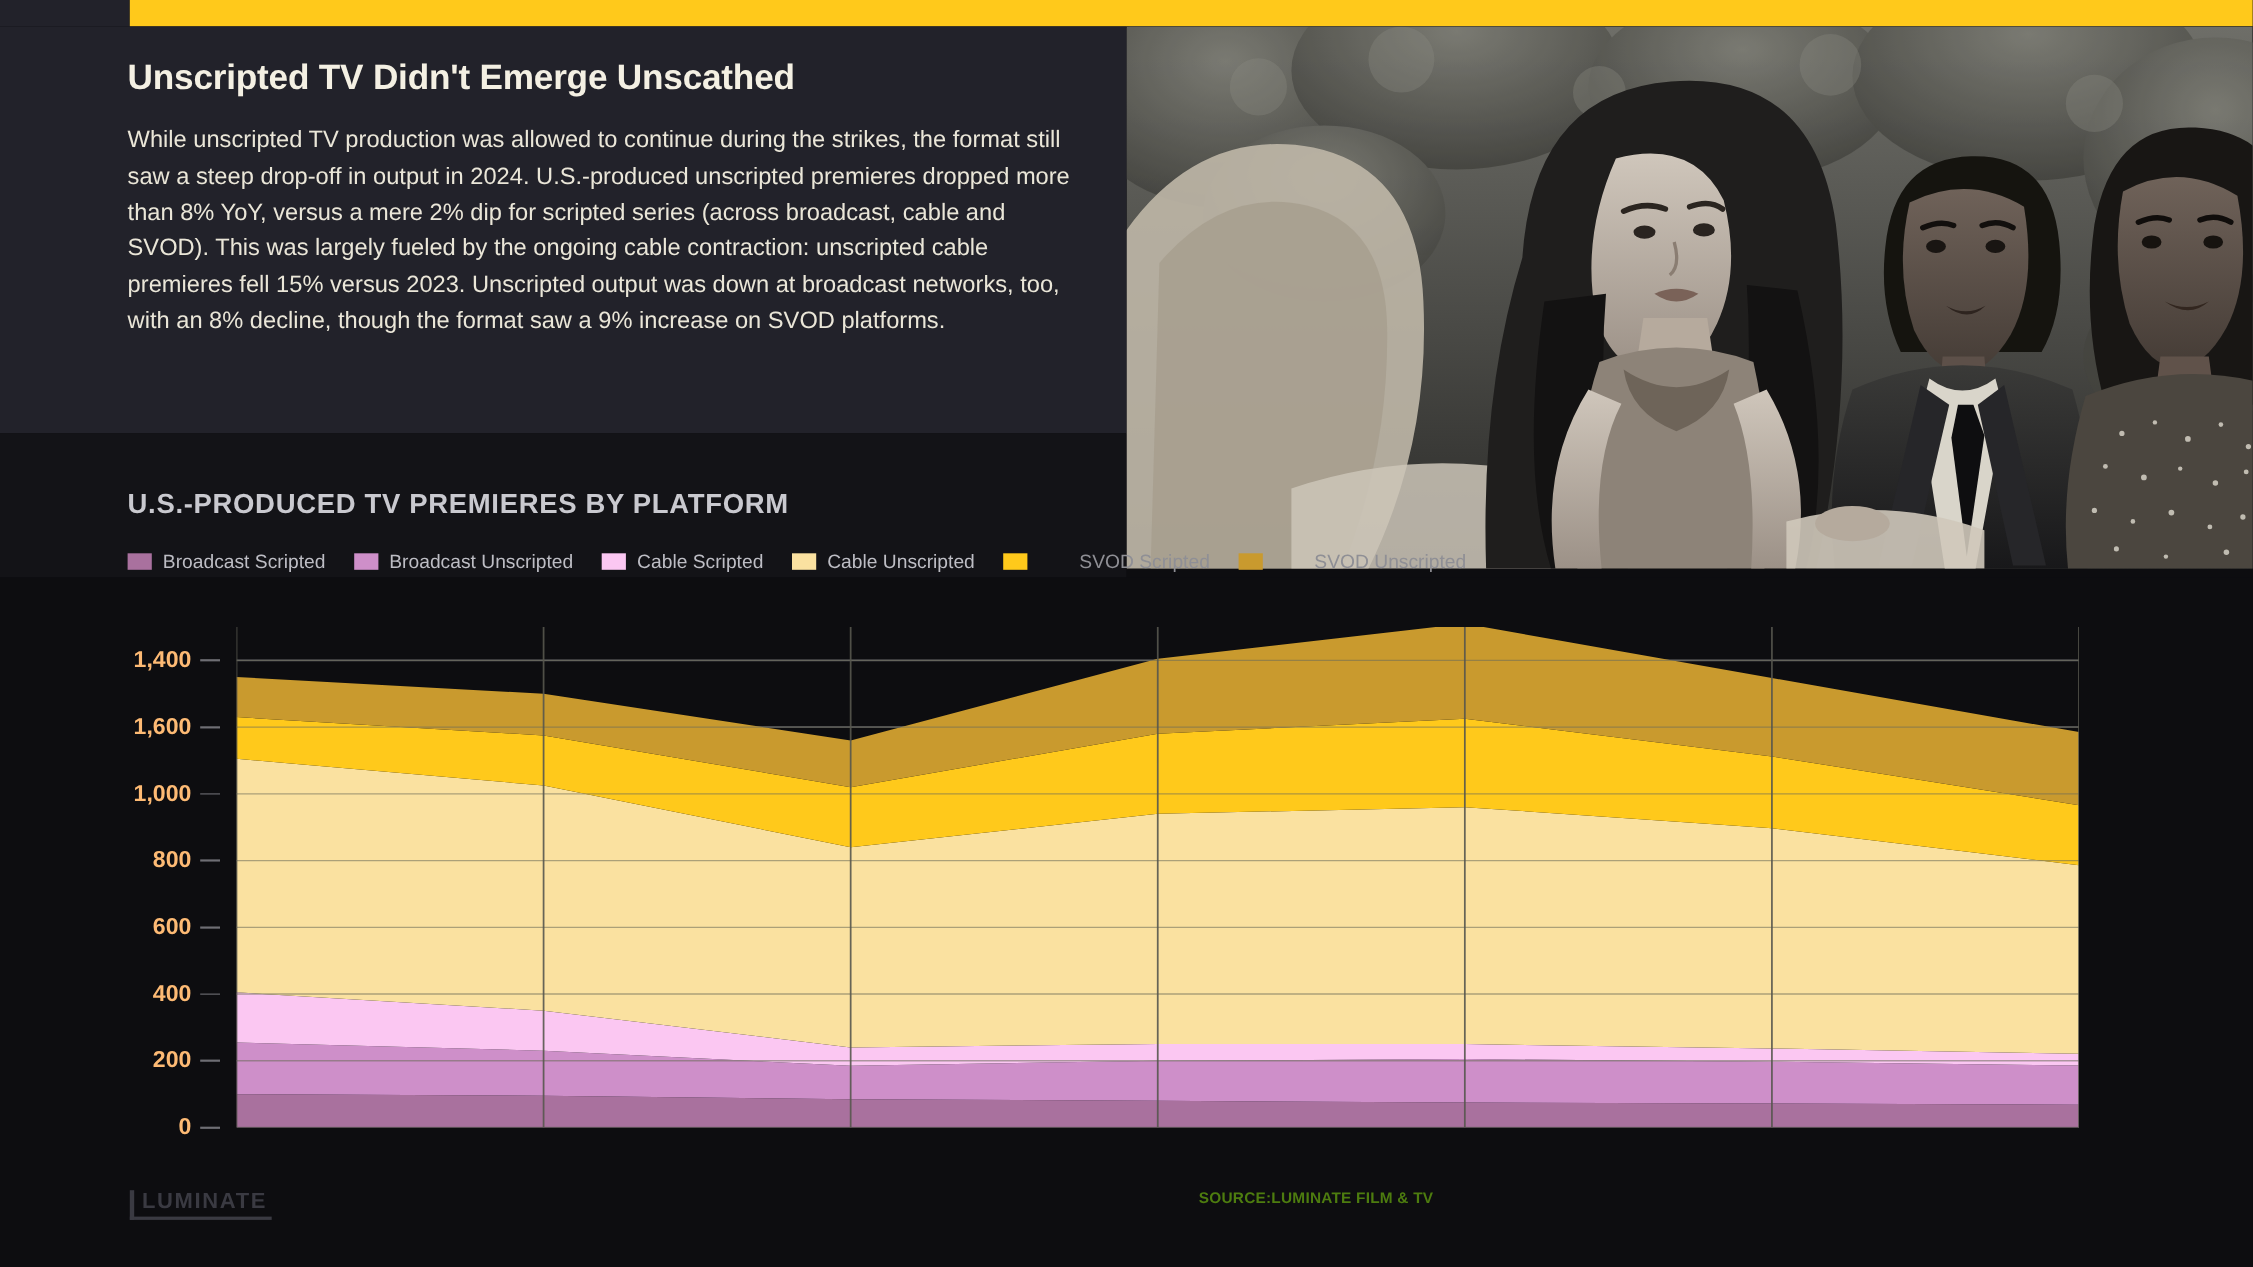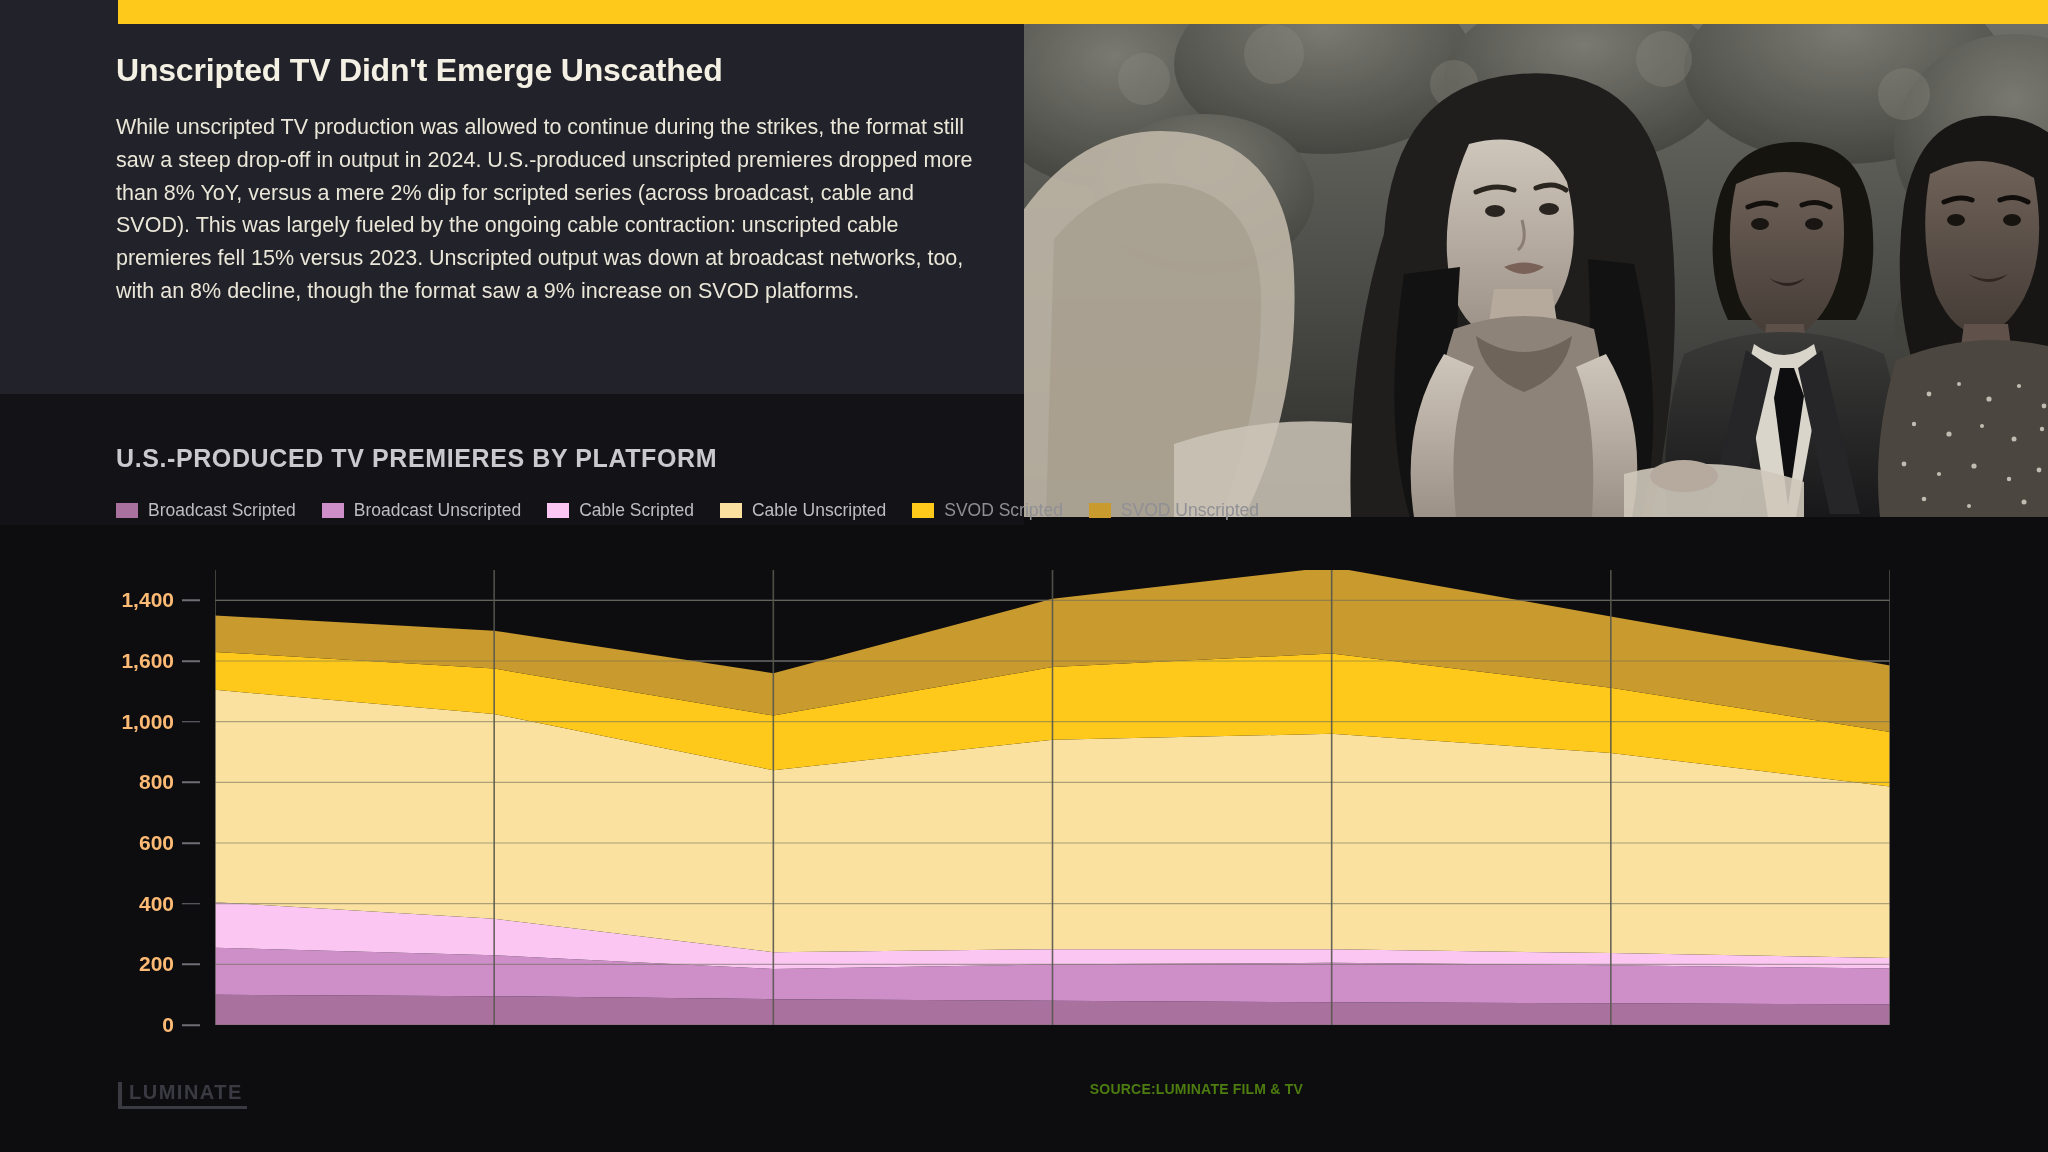--- a/index.html
+++ b/index.html
@@ -64,21 +64,21 @@
     white-space: nowrap;
   }
   .legend {
     position: absolute; left: 116px; top: 500px;
     display: flex; align-items: center; gap: 0;
     z-index: 6;
   }
   .legend-item { display: flex; align-items: center; margin-right: 26px; white-space: nowrap; }
   .legend-swatch { width: 22px; height: 15px; margin-right: 10px; display:inline-block; }
   .legend-label { color: #bdbdc4; font-size: 17.5px; font-weight: 400; }
-  .legend-item.dim .legend-label { color: #8f8f95; }
+  .legend-item.dim .legend-label { color: #8f8f95; margin-left: 37px; }
 
   
   .chart-wrap {
     position: absolute; left: 0; top: 525px; width: 2048px; height: 627px;
     background: #0d0d10;
   }
   .plot { position: absolute; left: 215px; top: 45px; width: 1675px; height: 455px; }
   .plot svg { display: block; }
 
   .ylabels { position: absolute; left: 95px; top: 45px; width: 105px; height: 455px; }

